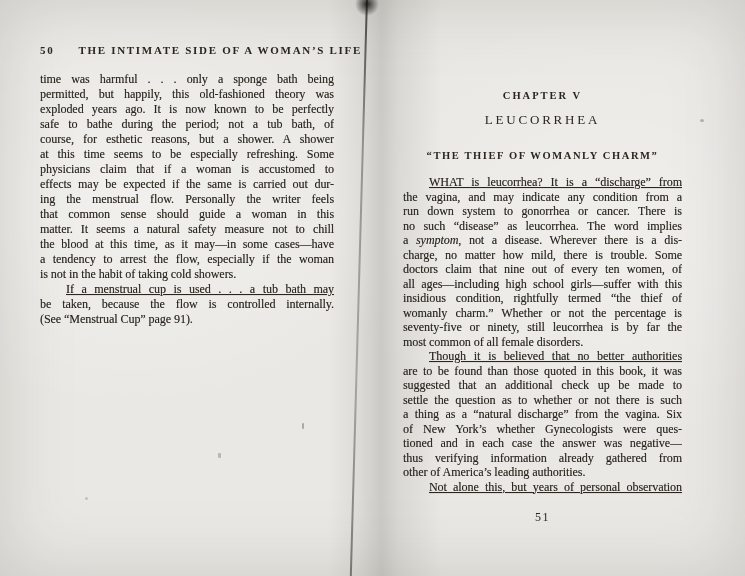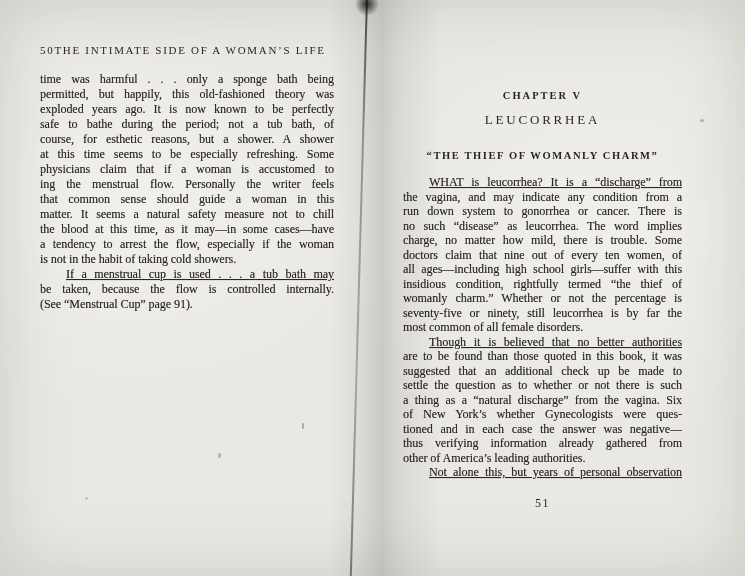--- a/index.html
+++ b/index.html
@@ -41,22 +41,22 @@
   }
   .gutter-blob{
     position:absolute;left:351px;top:-12px;width:32px;height:32px;border-radius:50%;
     background:radial-gradient(closest-side, rgba(22,22,20,0.9), rgba(22,22,20,0) 75%);
   }
   
   .page-left{position:absolute;left:40px;top:44px;width:294px;}
   .page-right{position:absolute;left:403px;top:90px;width:279px;text-align:center;}
 
   .running-header{
-    display:flex;align-items:flex-start;
-    font-size:11px;font-weight:normal;letter-spacing:1.7px;
+    display:flex;align-items:flex-start;gap:24px;
+    font-size:11px;font-weight:bold;letter-spacing:1.7px;
     white-space:nowrap;
   }
   .chapter-label{font-size:10.5px;font-weight:bold;letter-spacing:2px;}
   .chapter-title{font-size:13px;letter-spacing:2.8px;margin-top:11px;}
   .chapter-subtitle{font-size:10.5px;font-weight:bold;letter-spacing:1.6px;margin-top:22px;}
 
   .page-body{
     margin-top:16px;
     font-size:12px;
     text-align:left;
@@ -97,20 +97,21 @@
       <span>THE INTIMATE SIDE OF A WOMAN’S LIFE</span>
     </div>
     <div class="page-body">
         <div class="line">time was harmful . . . only a sponge bath being</div>
         <div class="line">permitted, but happily, this old-fashioned theory was</div>
         <div class="line">exploded years ago. It is now known to be perfectly</div>
         <div class="line">safe to bathe during the period; not a tub bath, of</div>
         <div class="line">course, for esthetic reasons, but a shower. A shower</div>
         <div class="line">at this time seems to be especially refreshing. Some</div>
         <div class="line">physicians claim that if a woman is accustomed to</div>
+        <div class="line">effects may be expected if the same is carried out dur-</div>
         <div class="line">ing the menstrual flow. Personally the writer feels</div>
         <div class="line">that common sense should guide a woman in this</div>
         <div class="line">matter. It seems a natural safety measure not to chill</div>
         <div class="line">the blood at this time, as it may—in some cases—have</div>
         <div class="line">a tendency to arrest the flow, especially if the woman</div>
         <div class="line no-just">is not in the habit of taking cold showers.</div>
         <div class="line indent">If a menstrual cup is used . . . a tub bath may</div>
         <div class="line">be taken, because the flow is controlled internally.</div>
         <div class="line no-just">(See “Menstrual Cup” page 91).</div>
       </div>
@@ -118,20 +119,21 @@
 
   <div class="page-right">
     <div class="chapter-label">CHAPTER V</div>
     <div class="chapter-title">LEUCORRHEA</div>
     <div class="chapter-subtitle">“THE THIEF OF WOMANLY CHARM”</div>
     <div class="page-body">
         <div class="line indent">WHAT is leucorrhea? It is a “discharge” from</div>
         <div class="line">the vagina, and may indicate any condition from a</div>
         <div class="line">run down system to gonorrhea or cancer. There is</div>
         <div class="line">no such “disease” as leucorrhea. The word implies</div>
+        <div class="line">a <i>symptom</i>, not a disease. Wherever there is a dis-</div>
         <div class="line">charge, no matter how mild, there is trouble. Some</div>
         <div class="line">doctors claim that nine out of every ten women, of</div>
         <div class="line">all ages—including high school girls—suffer with this</div>
         <div class="line">insidious condition, rightfully termed “the thief of</div>
         <div class="line">womanly charm.” Whether or not the percentage is</div>
         <div class="line">seventy-five or ninety, still leucorrhea is by far the</div>
         <div class="line no-just">most common of all female disorders.</div>
         <div class="line indent">Though it is believed that no better authorities</div>
         <div class="line">are to be found than those quoted in this book, it was</div>
         <div class="line">suggested that an additional check up be made to</div>

